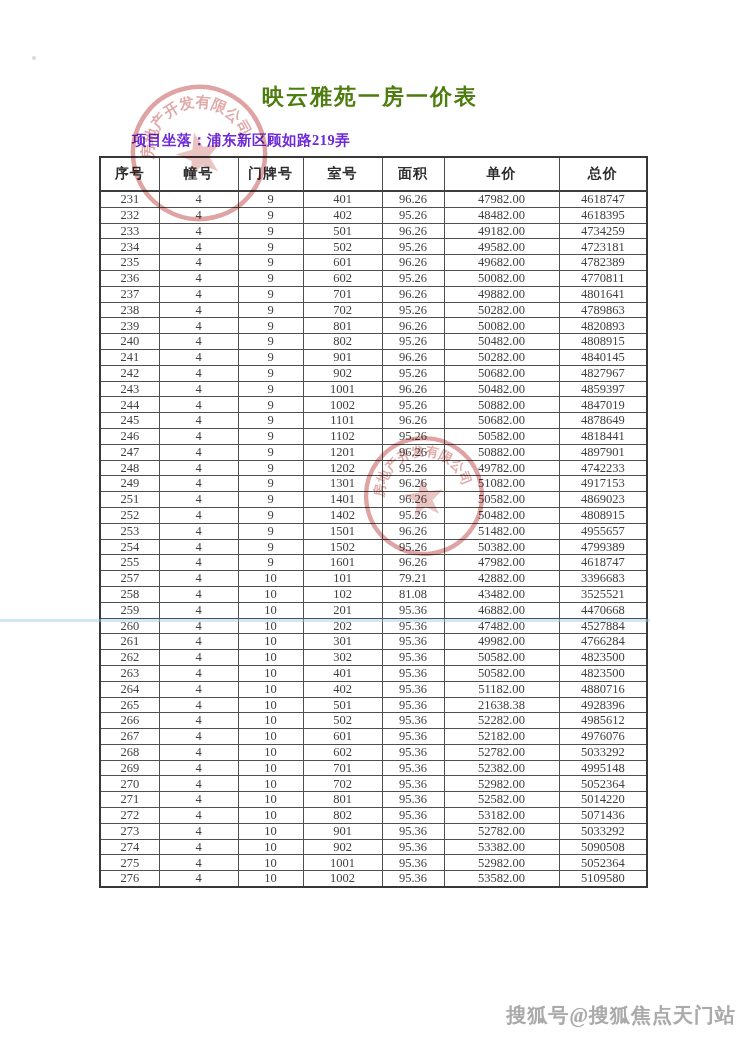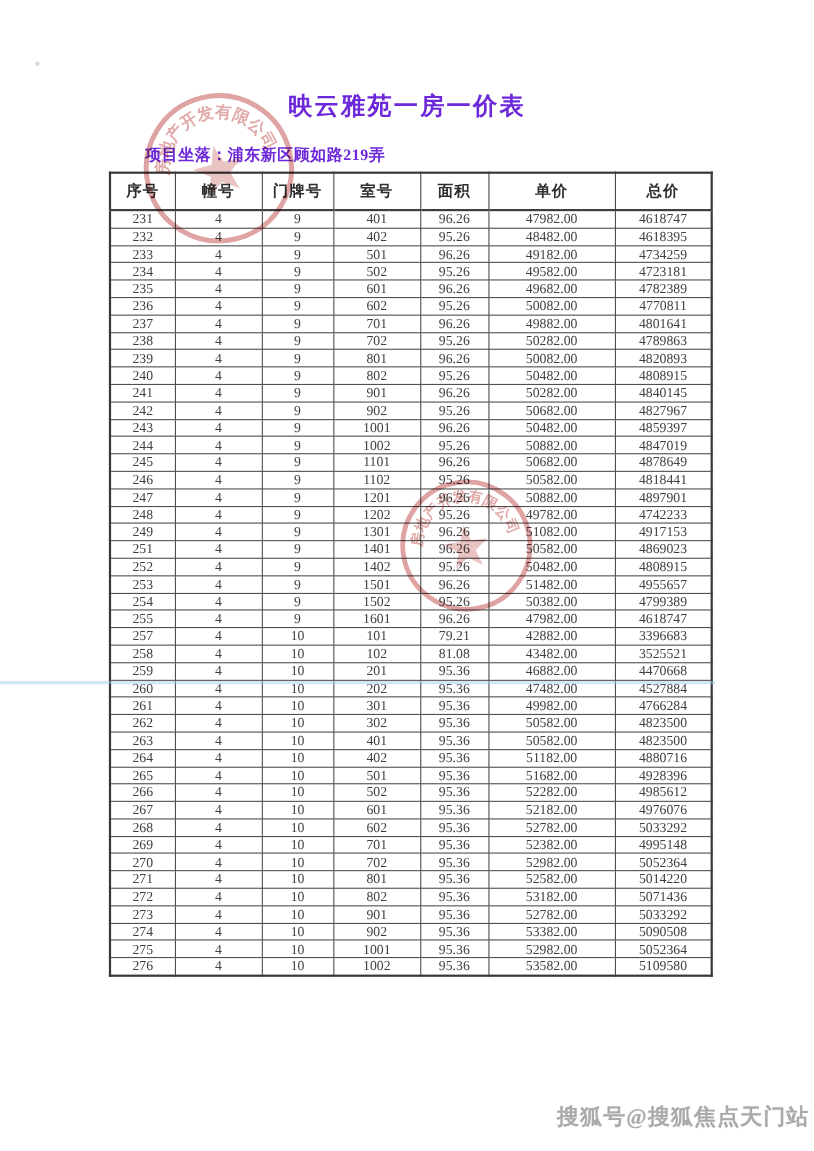--- a/index.html
+++ b/index.html
@@ -7,21 +7,21 @@
     width:740px; height:1046px;
     background:#ffffff;
     position:relative;
     overflow:hidden;
     font-family:"Liberation Serif","DejaVu Serif",serif;
     color:#3d3d3d;
   }
   .page-title {
     position:absolute; left:0; top:82px; width:740px;
     text-align:center;
-    font-size:22px; font-weight:bold; color:#6d28d9;
+    font-size:22px; font-weight:bold; color:#4d7c0f;
     letter-spacing:2px;
   }
   .location-line {
     position:absolute; left:100px; top:131px;
     font-size:14.5px; font-weight:bold; color:#6d28d9;
     letter-spacing:0.5px;
     margin-left:32px;
   }
   table.price-table {
     position:absolute; left:99px; top:156px;
@@ -394,21 +394,21 @@
         <td>95.36</td>
         <td>51182.00</td>
         <td>4880716</td>
       </tr>
       <tr>
         <td>265</td>
         <td>4</td>
         <td>10</td>
         <td>501</td>
         <td>95.36</td>
-        <td>51682.00</td>
+        <td>21638.38</td>
         <td>4928396</td>
       </tr>
       <tr>
         <td>266</td>
         <td>4</td>
         <td>10</td>
         <td>502</td>
         <td>95.36</td>
         <td>52282.00</td>
         <td>4985612</td>

